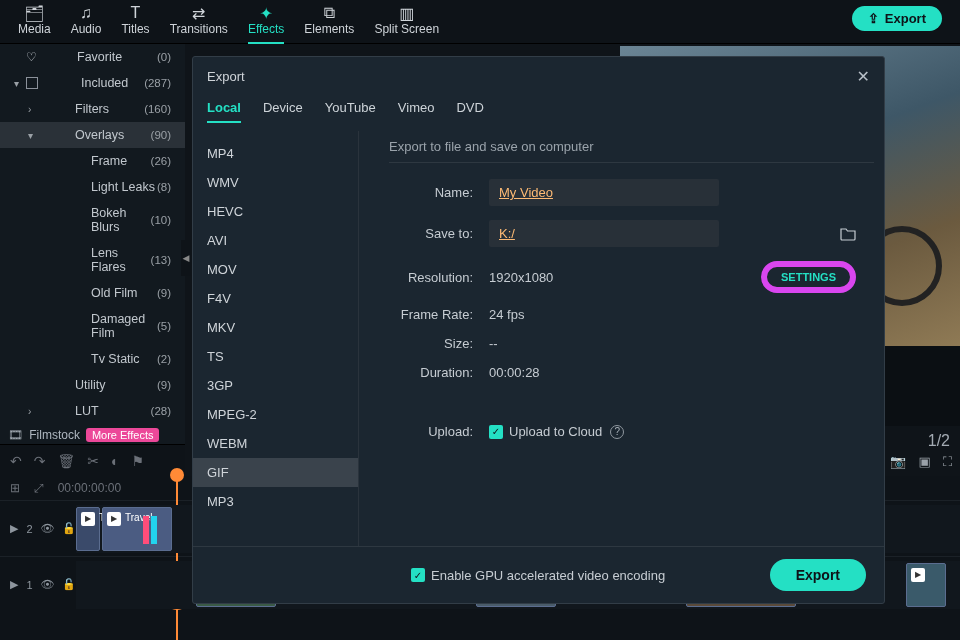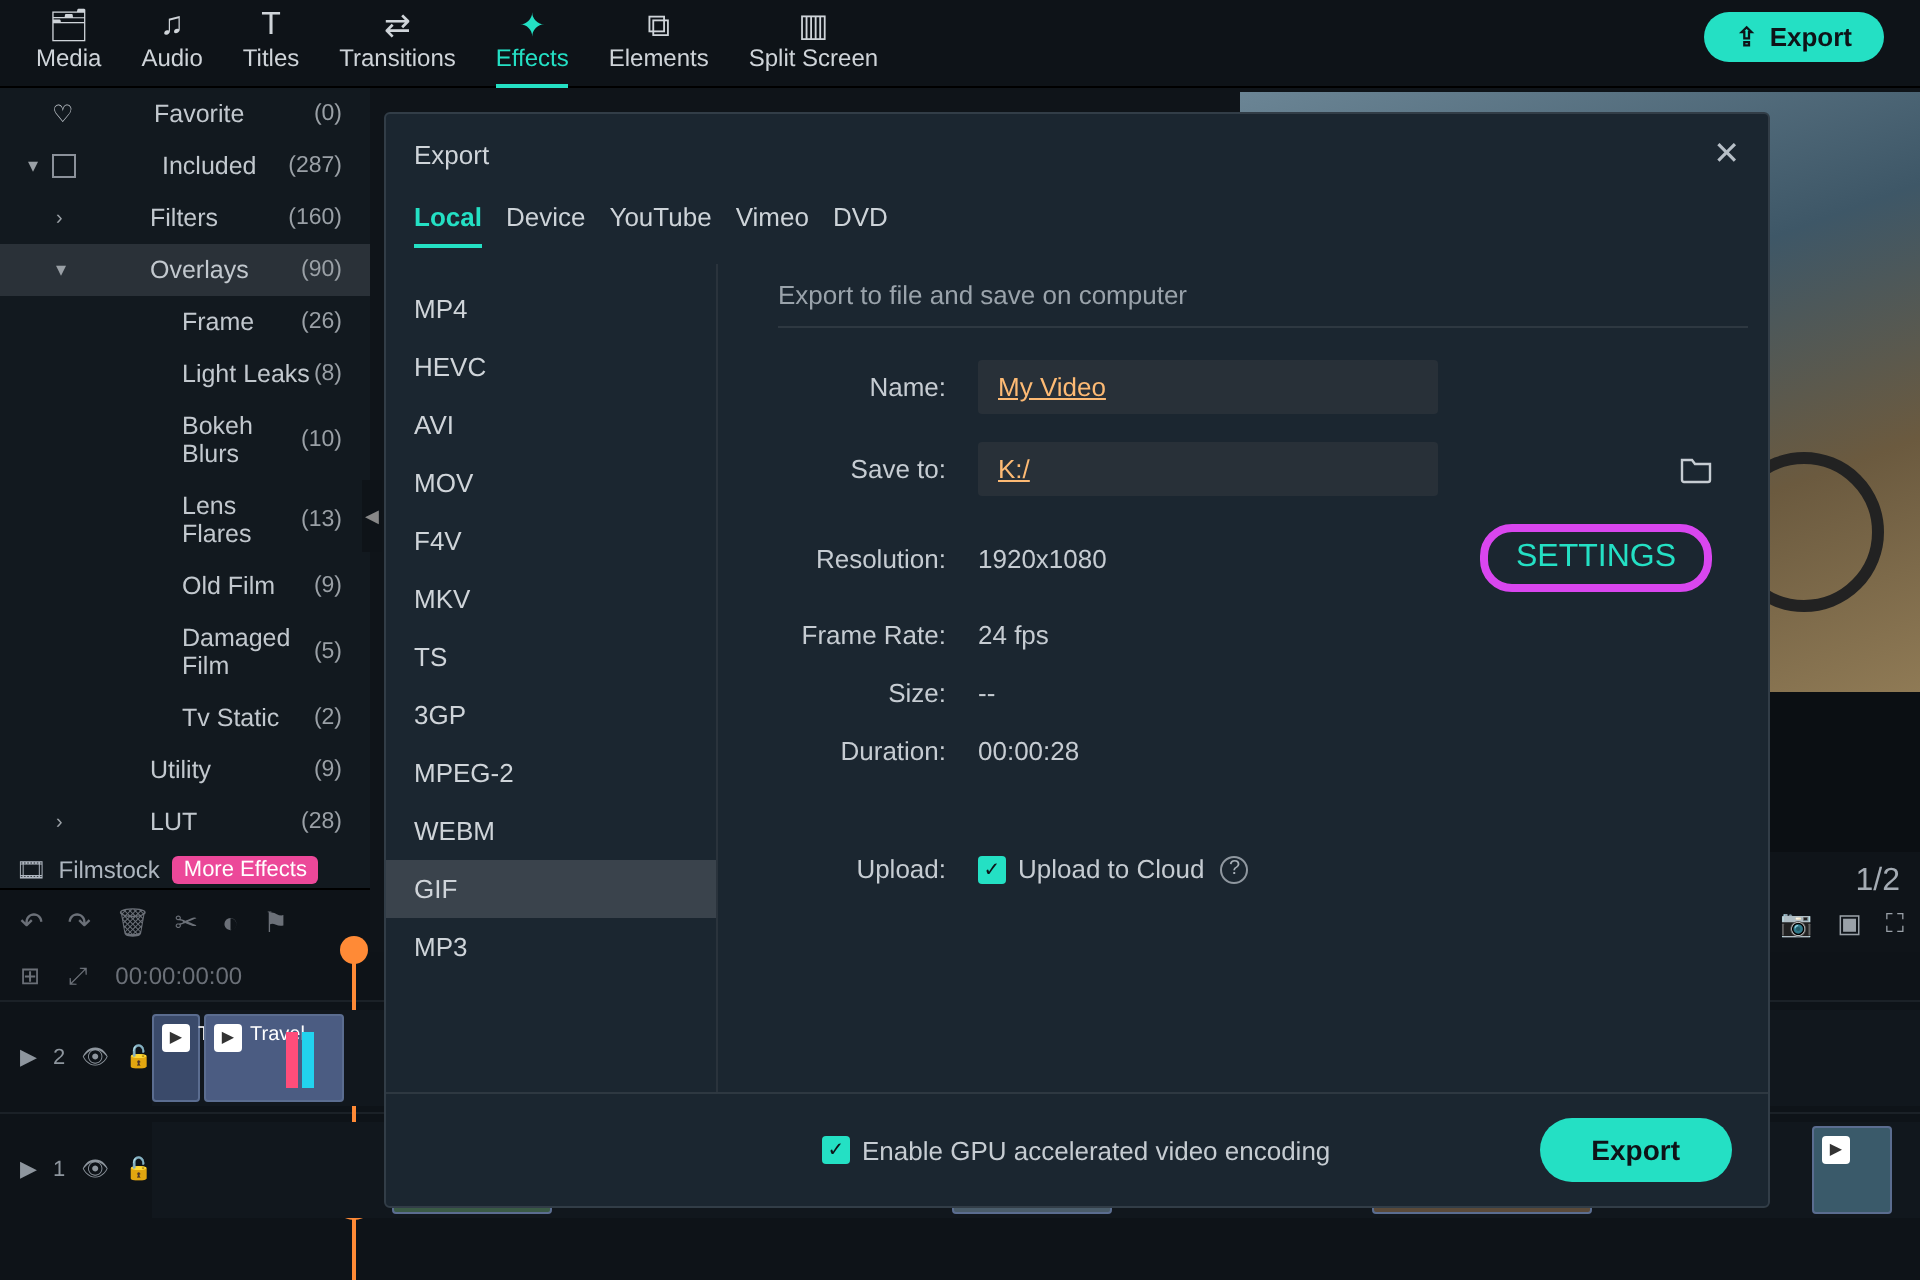--- a/index.html
+++ b/index.html
@@ -50,35 +50,35 @@
 .preview { position:absolute; right:0; top:46px; width:340px; height:380px; background:#0b0f13; }
 .preview .img { width:100%; height:300px; background:linear-gradient(160deg,#6b8595 0%,#3e5767 40%,#6b5a3f 70%,#8f7a55 100%); position:relative; }
 .preview .wheel { position:absolute; right:18px; bottom:40px; width:80px; height:80px; border:6px solid #222; border-radius:50%; }
 .preview .pbar { display:flex; align-items:center; gap:10px; padding:0 10px; color:#a9b1b9; font-size:11px; }
 
 
 .modal { position:absolute; left:192px; top:56px; width:693px; height:548px; background:#1b2630; border:1px solid #323d47; border-radius:3px; z-index:10; display:flex; flex-direction:column; }
 .modal-hdr { display:flex; align-items:center; padding:10px 14px; color:#cfd4d9; }
 .modal-hdr .ttl { flex:1; font-size:13px; }
 .modal-hdr .x { cursor:pointer; font-size:16px; color:#b7bfc7; }
-.modal-tabs { display:flex; gap:12px; padding:0 14px 8px 14px; font-size:13px; }
+.modal-tabs { display:flex; gap:22px; padding:0 14px 8px 14px; font-size:13px; }
 .modal-tabs .tab { padding:4px 0 6px 0; color:#cdd3d8; cursor:pointer; }
 .modal-tabs .tab.active { color:#24e0c4; border-bottom:2px solid #24e0c4; font-weight:600; }
 .modal-body { flex:1; display:flex; }
 .fmt-list { width:165px; padding:8px 0; }
 .fmt-item { padding:7px 14px; color:#cfd4d9; cursor:pointer; font-size:13px; }
 .fmt-item.sel { background:#3a434c; }
 .fmt-right { flex:1; padding:8px 10px 8px 30px; border-left:1px solid #2a333c; }
 .heading-row { color:#9aa3ab; font-size:13px; border-bottom:1px solid #2e3841; padding:0 0 8px 0; margin-bottom:16px; }
 .f-row { display:flex; align-items:center; margin-bottom:14px; font-size:13px; }
 .f-lab { width:100px; text-align:right; color:#c6ccd2; padding-right:16px; }
 .f-val { color:#c6ccd2; }
 .f-input { background:#283038; border:none; color:#fdba74; padding:6px 10px; width:230px; font-size:13px; border-radius:2px;text-decoration:underline; }
 .folder { margin-left:auto; margin-right:18px; color:#c6ccd2; cursor:pointer; }
-.settings-btn { border:4px solid #d946ef; color:#24e0c4; background:transparent; border-radius:16px; padding:4px 14px; font-weight:400; font-size:16px; cursor:pointer; margin-left:auto; margin-right:18px; }
+.settings-btn { border:6px solid #d946ef; color:#24e0c4; background:transparent; border-radius:16px; padding:4px 14px; font-weight:700; font-size:11px; cursor:pointer; margin-left:auto; margin-right:18px; }
 .chk { width:14px; height:14px; background:#24e0c4; display:inline-flex; align-items:center; justify-content:center; color:#0e1318; font-size:10px; margin-right:6px; border-radius:2px; }
 .q { margin-left:8px; width:14px; height:14px; border:1px solid #8f979f; border-radius:7px; display:inline-flex; align-items:center; justify-content:center; font-size:10px; color:#a7afb7; }
 .modal-ftr { border-top:1px solid #2e3841; padding:12px 18px; display:flex; align-items:center; }
 .modal-ftr .gpu { display:flex; align-items:center; color:#c6ccd2; font-size:13px; margin-left:200px; }
 .modal-ftr .go { margin-left:auto; background:#24e0c4; color:#0e1318; font-weight:600; border:none; border-radius:18px; padding:8px 26px; font-size:14px; cursor:pointer; }
 .handle { position:absolute; left:181px; top:240px; width:10px; height:36px; background:#0e1318; color:#888; font-size:9px; display:flex; align-items:center; justify-content:center; }
 
 .right-bar { position:absolute; right:0; top:426px; width:70px; height:30px; display:flex; align-items:center; gap:10px; color:#a4abb3; font-size:16px; justify-content:flex-end; padding-right:10px;}
 .right-icons { position:absolute; right:8px; top:454px; display:flex; gap:12px; color:#9aa1a8; font-size:13px; }
 .tr-time { position:absolute; right:8px; top:480px; color:#d0d7dc; font-size:11px; }
@@ -287,20 +287,21 @@
   <div class="modal-tabs">
     <div class="tab active">Local</div>
     <div class="tab">Device</div>
     <div class="tab">YouTube</div>
     <div class="tab">Vimeo</div>
     <div class="tab">DVD</div>
   </div>
   <div class="modal-body">
     <div class="fmt-list">
       <div class="fmt-item">MP4</div>
+      <div class="fmt-item">WMV</div>
       <div class="fmt-item">HEVC</div>
       <div class="fmt-item">AVI</div>
       <div class="fmt-item">MOV</div>
       <div class="fmt-item">F4V</div>
       <div class="fmt-item">MKV</div>
       <div class="fmt-item">TS</div>
       <div class="fmt-item">3GP</div>
       <div class="fmt-item">MPEG-2</div>
       <div class="fmt-item">WEBM</div>
       <div class="fmt-item sel">GIF</div>

